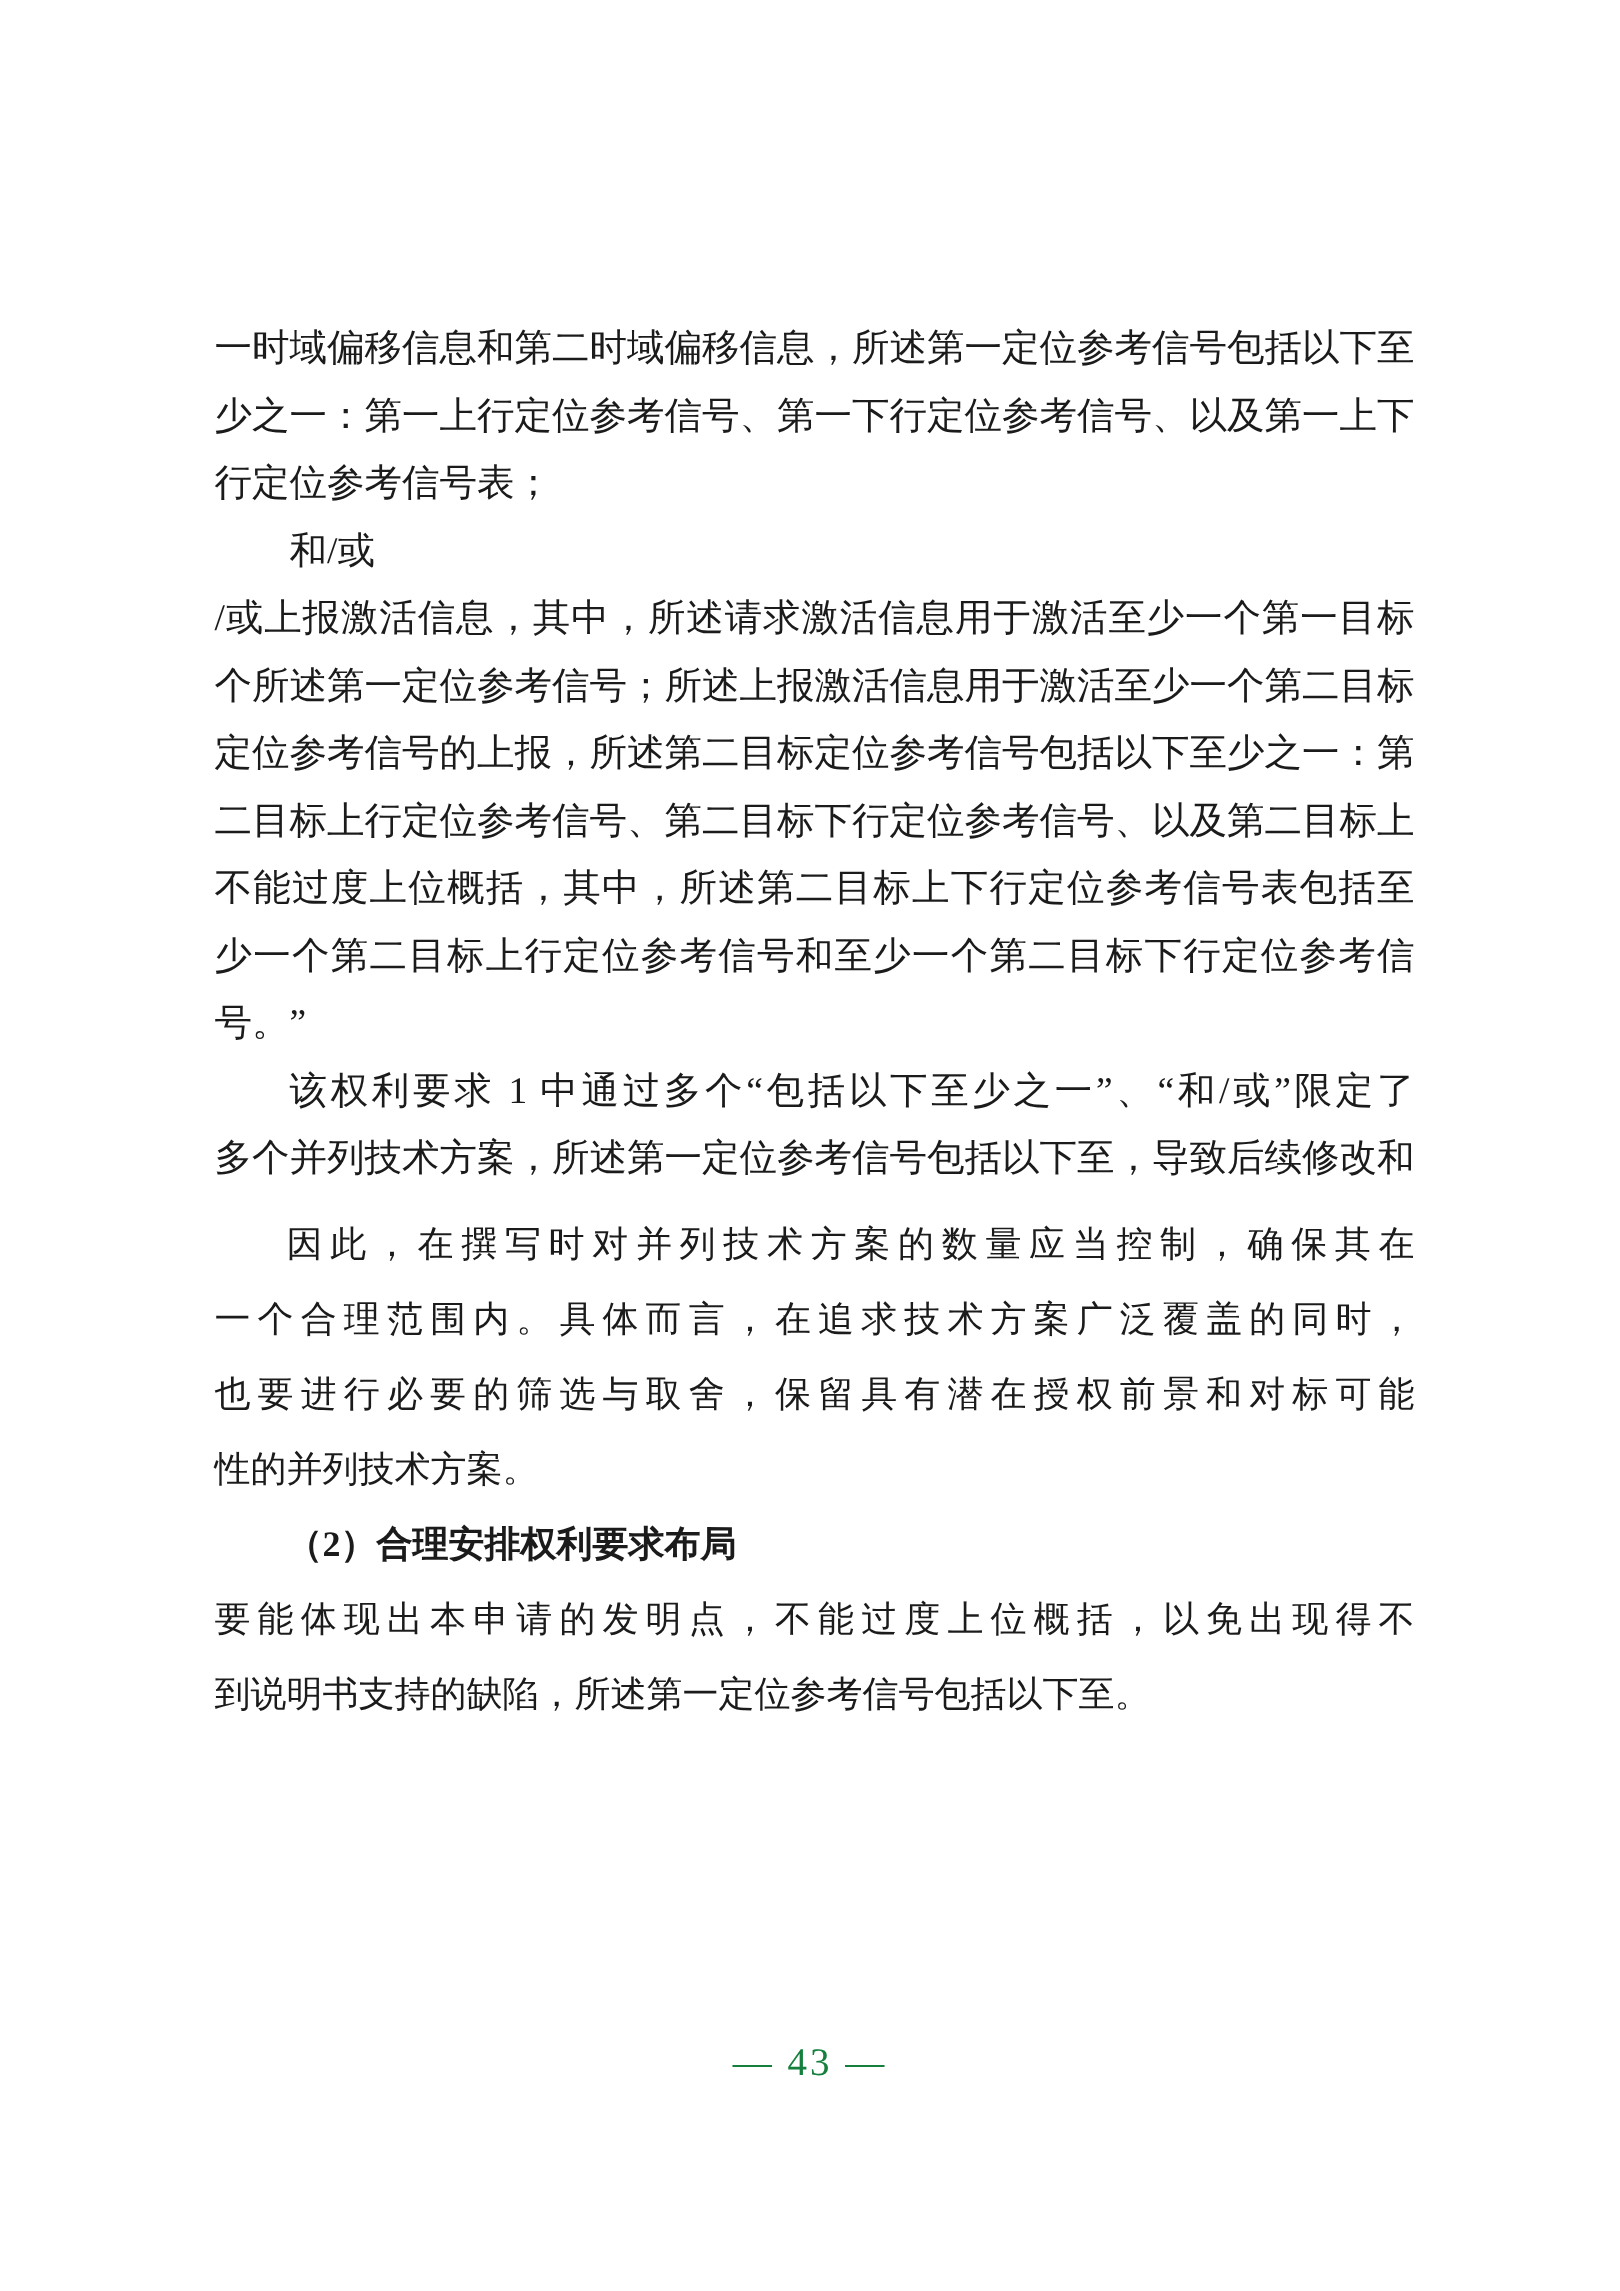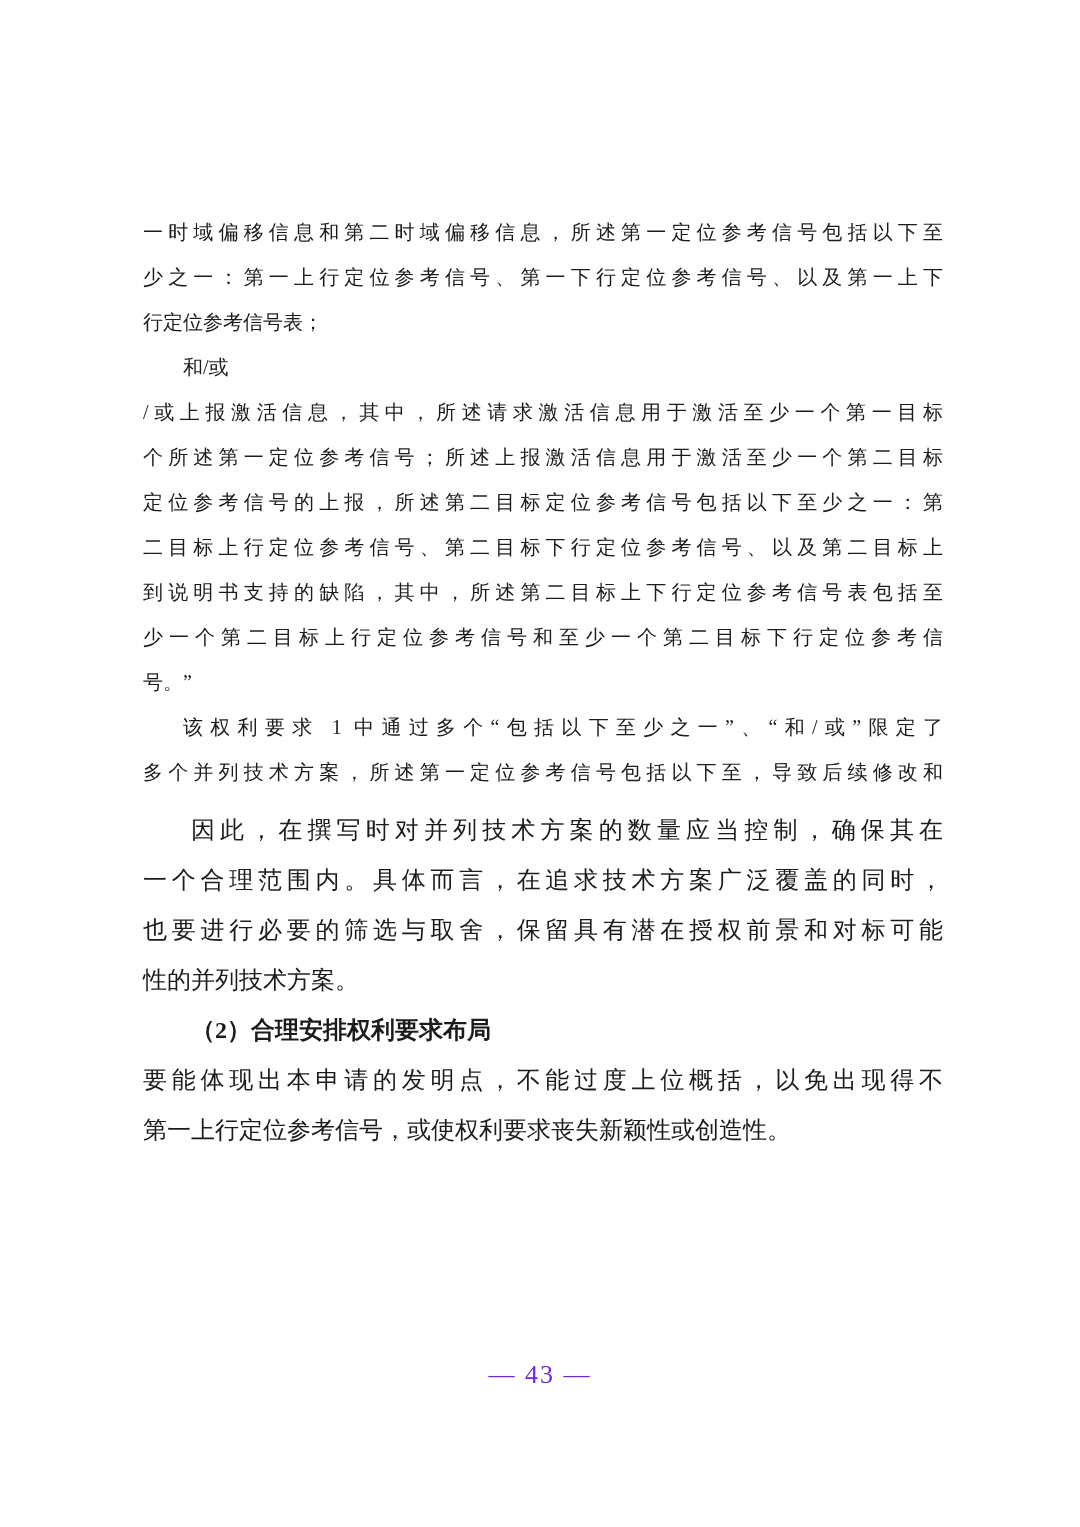--- a/index.html
+++ b/index.html
@@ -20,21 +20,21 @@
     position: absolute;
     left: 143px;
     top: 210px;
     width: 800px;
   }
   .line {
     white-space: nowrap;
     overflow: visible;
   }
   .sec1 .line {
-    font-size: 20px;
+    font-size: 25px;
     line-height: 45px;
     height: 45px;
   }
   .sec2 {
     margin-top: 10px;
   }
   .sec2 .line {
     font-size: 24px;
     line-height: 50px;
     height: 50px;
@@ -51,54 +51,54 @@
     font-weight: 700;
   }
   .footer {
     position: absolute;
     top: 1360px;
     left: 0;
     width: 100%;
     text-align: center;
     font-size: 26px;
     letter-spacing: 2px;
-    color: #6d28d9;
+    color: #15803d;
   }
 </style>
 </head>
 <body>
 
 <div class="page">
   <div class="content">
 
     <div class="sec1">
       <div class="line j">一时域偏移信息和第二时域偏移信息，所述第一定位参考信号包括以下至</div>
       <div class="line j">少之一：第一上行定位参考信号、第一下行定位参考信号、以及第一上下</div>
       <div class="line">行定位参考信号表；</div>
       <div class="line in">和/或</div>
       <div class="line j">/或上报激活信息，其中，所述请求激活信息用于激活至少一个第一目标</div>
       <div class="line j">个所述第一定位参考信号；所述上报激活信息用于激活至少一个第二目标</div>
       <div class="line j">定位参考信号的上报，所述第二目标定位参考信号包括以下至少之一：第</div>
       <div class="line j">二目标上行定位参考信号、第二目标下行定位参考信号、以及第二目标上</div>
-      <div class="line j">到说明书支持的缺陷，其中，所述第二目标上下行定位参考信号表包括至</div>
+      <div class="line j">不能过度上位概括，其中，所述第二目标上下行定位参考信号表包括至</div>
       <div class="line j">少一个第二目标上行定位参考信号和至少一个第二目标下行定位参考信</div>
       <div class="line">号。”</div>
 
       <div class="line in j">该权利要求 1 中通过多个“包括以下至少之一”、“和/或”限定了</div>
       <div class="line j">多个并列技术方案，所述第一定位参考信号包括以下至，导致后续修改和</div>
     </div>
 
     <div class="sec2">
       <div class="line in j">因此，在撰写时对并列技术方案的数量应当控制，确保其在</div>
       <div class="line j">一个合理范围内。具体而言，在追求技术方案广泛覆盖的同时，</div>
       <div class="line j">也要进行必要的筛选与取舍，保留具有潜在授权前景和对标可能</div>
       <div class="line">性的并列技术方案。</div>
 
       <div class="line in bold">（2）合理安排权利要求布局</div>
 
       <div class="line j">要能体现出本申请的发明点，不能过度上位概括，以免出现得不</div>
-      <div class="line">第一上行定位参考信号，或使权利要求丧失新颖性或创造性。</div>
+      <div class="line">到说明书支持的缺陷，所述第一定位参考信号包括以下至。</div>
     </div>
 
   </div>
 
   <div class="footer">— 43 —</div>
 </div>
 
 </body></html>

